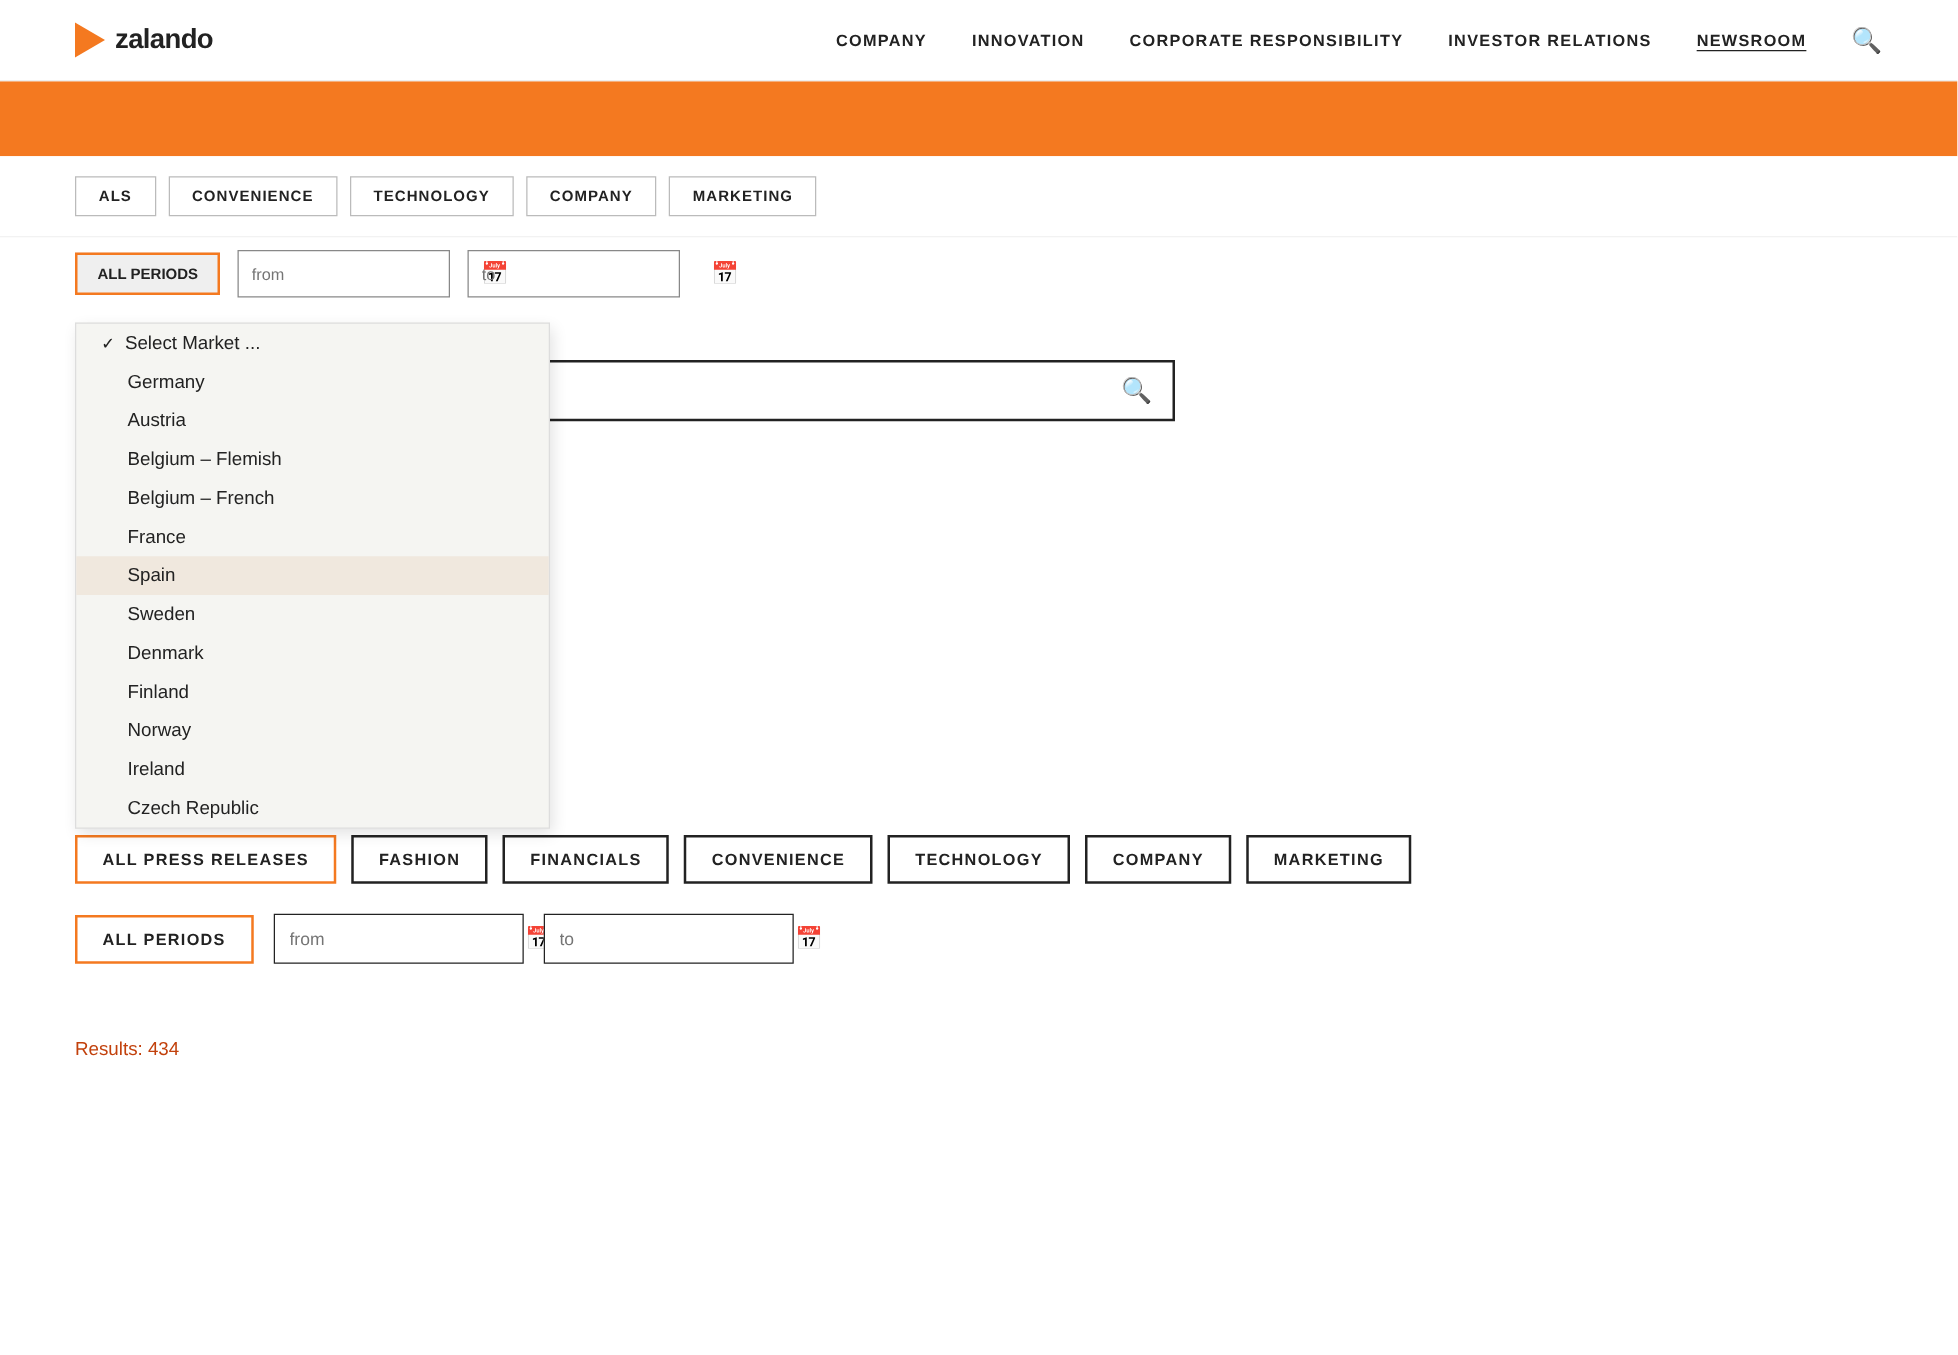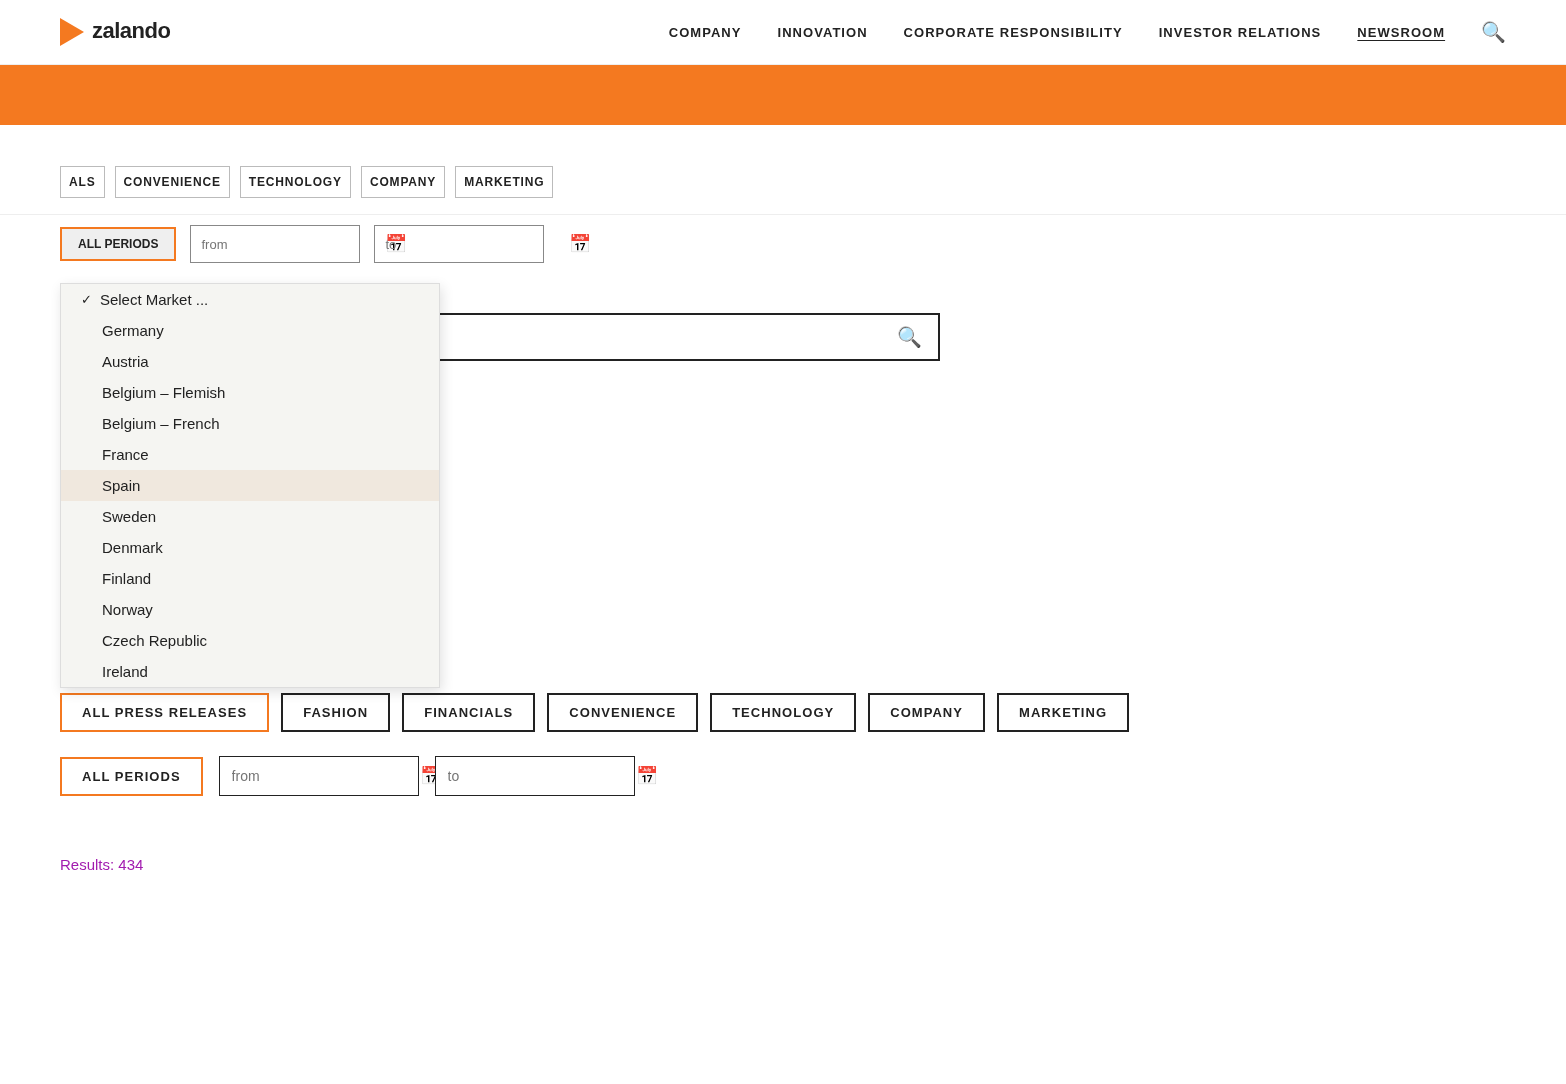--- a/index.html
+++ b/index.html
@@ -191,43 +191,42 @@
     }
     .calendar-icon {
       font-size: 18px;
       color: #222;
       cursor: pointer;
     }
 
     
     .results-text {
       font-size: 15px;
-      color: #a21caf;
+      color: #c2410c;
       padding: 0 60px;
     }
 
     
     .bg-filter-row {
       display: flex;
       gap: 10px;
       padding: 16px 60px;
       background: #fff;
       border-bottom: 1px solid #eee;
     }
     .bg-filter-btn {
-      padding: 8px 8px;
+      padding: 8px 18px;
       border: 1px solid #bbb;
       background: #fff;
       font-size: 12px;
       font-weight: 700;
       letter-spacing: 0.07em;
       cursor: pointer;
       color: #222;
       text-transform: uppercase;
-      margin-top: 25px;
     }
     .bg-period-row {
       display: flex;
       align-items: center;
       gap: 14px;
       padding: 10px 60px 10px 60px;
       background: #fff;
     }
     .bg-period-btn {
       padding: 8px 16px;
@@ -331,25 +330,25 @@
     <div class="dropdown-item">
       <span style="width:13px;display:inline-block"></span>
       <span>Finland</span>
     </div>
     <div class="dropdown-item">
       <span style="width:13px;display:inline-block"></span>
       <span>Norway</span>
     </div>
     <div class="dropdown-item">
       <span style="width:13px;display:inline-block"></span>
+      <span>Ireland</span>
+    </div>
+    <div class="dropdown-item">
+      <span style="width:13px;display:inline-block"></span>
       <span>Czech Republic</span>
-    </div>
-    <div class="dropdown-item">
-      <span style="width:13px;display:inline-block"></span>
-      <span>Ireland</span>
     </div>
   </div>
 
   <div class="search-input-area">
     <div class="search-input-box">
       <input type="text" style="">
       <span class="search-magnifier">🔍</span>
     </div>
   </div>
 

